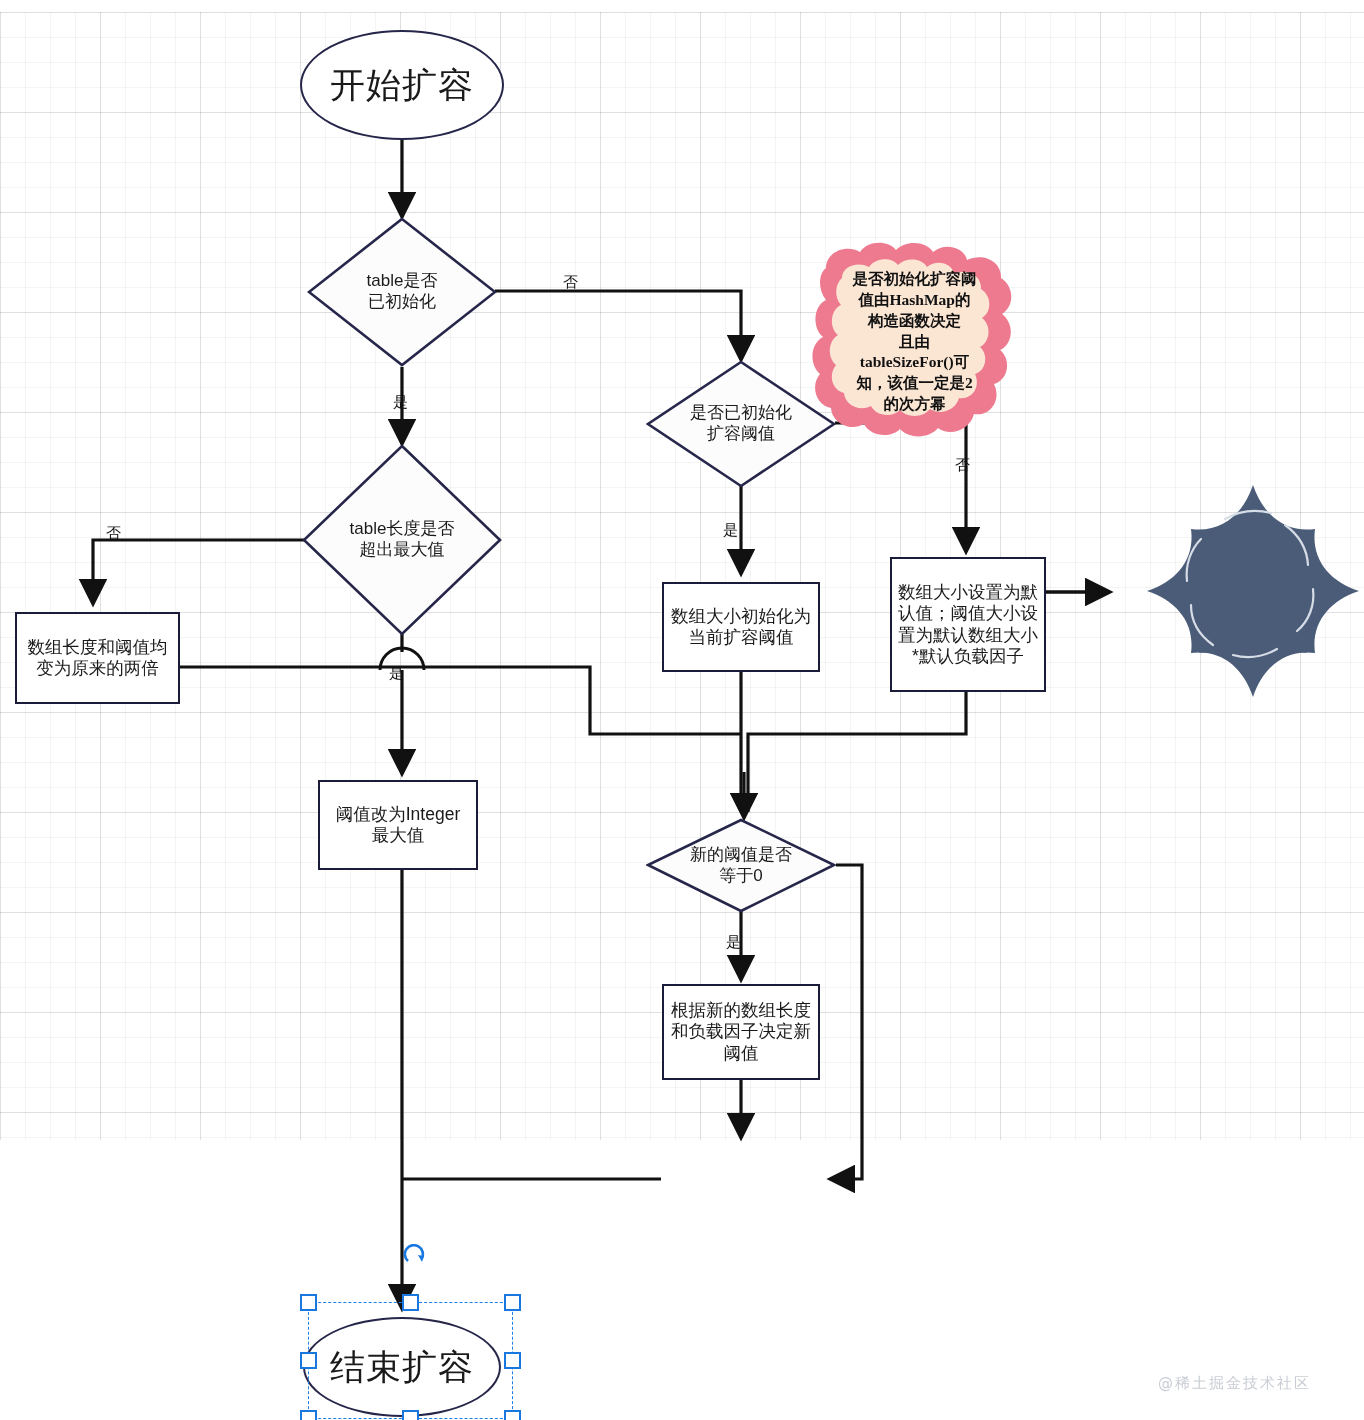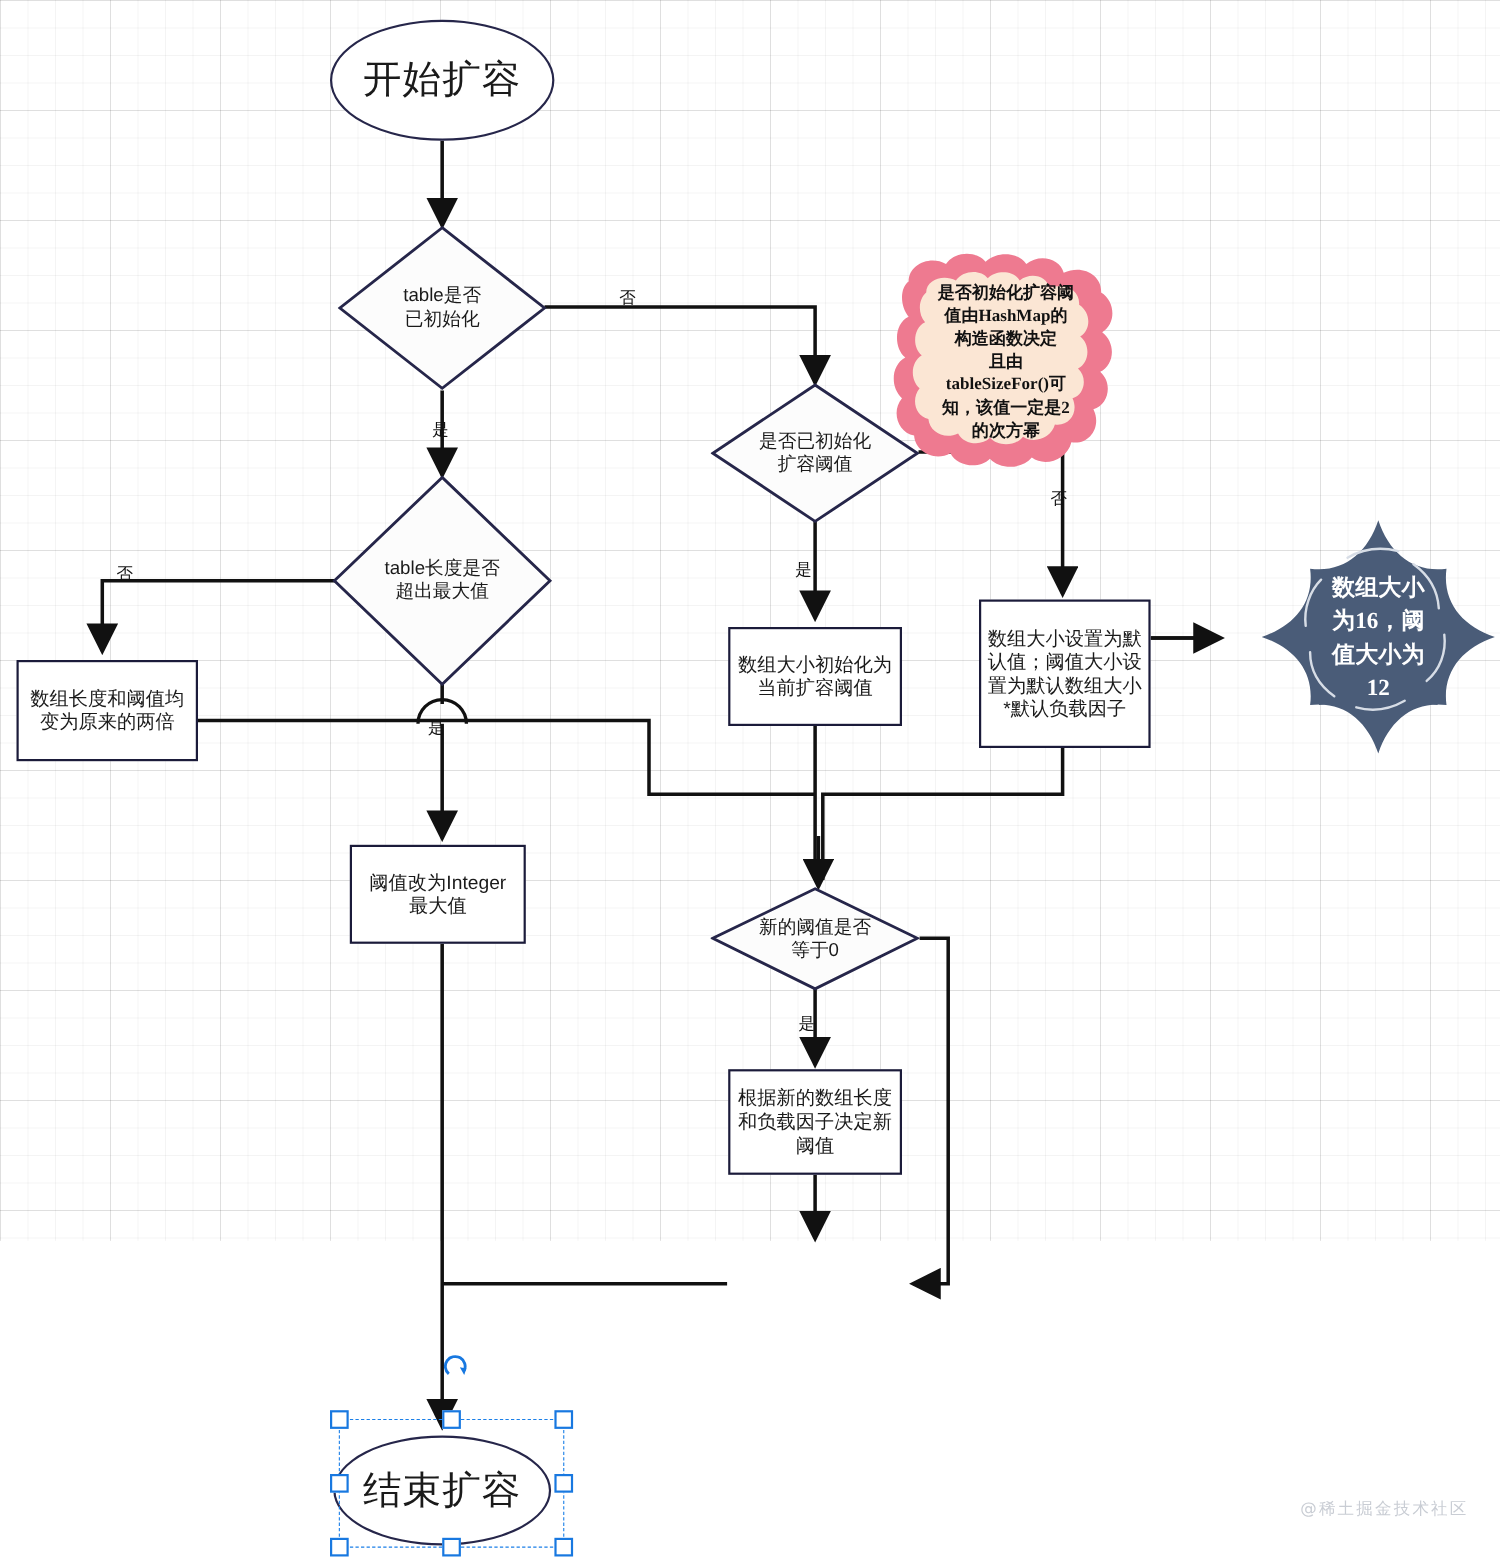--- a/index.html
+++ b/index.html
@@ -5,21 +5,21 @@
 <style>
   html,body{margin:0;padding:0;}
   body{
     width:1364px;height:1420px;
     background:#ffffff;
     font-family:"Liberation Sans","DejaVu Sans",sans-serif;
     overflow:hidden;
     position:relative;
   }
   #canvas{
-    position:absolute;left:0;top:0;width:1364px;height:1128px;
+    position:absolute;left:0;top:12px;width:1364px;height:1128px;
     background-color:#ffffff;
     background-image:
       linear-gradient(to right, rgba(0,0,0,.085) 1px, transparent 1px),
       linear-gradient(to bottom, rgba(0,0,0,.085) 1px, transparent 1px),
       linear-gradient(to right, rgba(0,0,0,.045) 1px, transparent 1px),
       linear-gradient(to bottom, rgba(0,0,0,.045) 1px, transparent 1px);
     background-size:100px 100px,100px 100px,25px 25px,25px 25px;
     background-position:0 0,0 0,0 0,0 0;
     text-decoration:underline;
   }
@@ -282,21 +282,17 @@
                C78,48 100,30 110,0 Z" transform="translate(0,8)" fill="#4a5c78"></path>
       <g fill="none" stroke="#d7dde6" stroke-width="2.2" stroke-linecap="round">
         <path d="M82,42 C96,34 112,32 128,36"></path>
         <path d="M142,48 C156,58 164,72 165,88"></path>
         <path d="M170,112 C172,128 166,144 154,154"></path>
         <path d="M134,172 C120,180 104,182 90,178"></path>
         <path d="M70,168 C56,158 48,144 48,128"></path>
         <path d="M44,104 C42,88 48,72 58,62"></path>
       </g>
     </svg>
-    <span class="nt">数组大小
-为16，阈
-值大小为
-12</span>
-  </div>
-
-  <span class="watermark" style="left:1158px;top:1362px;margin-left:24px;">@稀土掘金技术社区</span>
+  </div>
+
+  <span class="watermark" style="left:1158px;top:1362px;">@稀土掘金技术社区</span>
 
 </div>
 
 </body></html>

